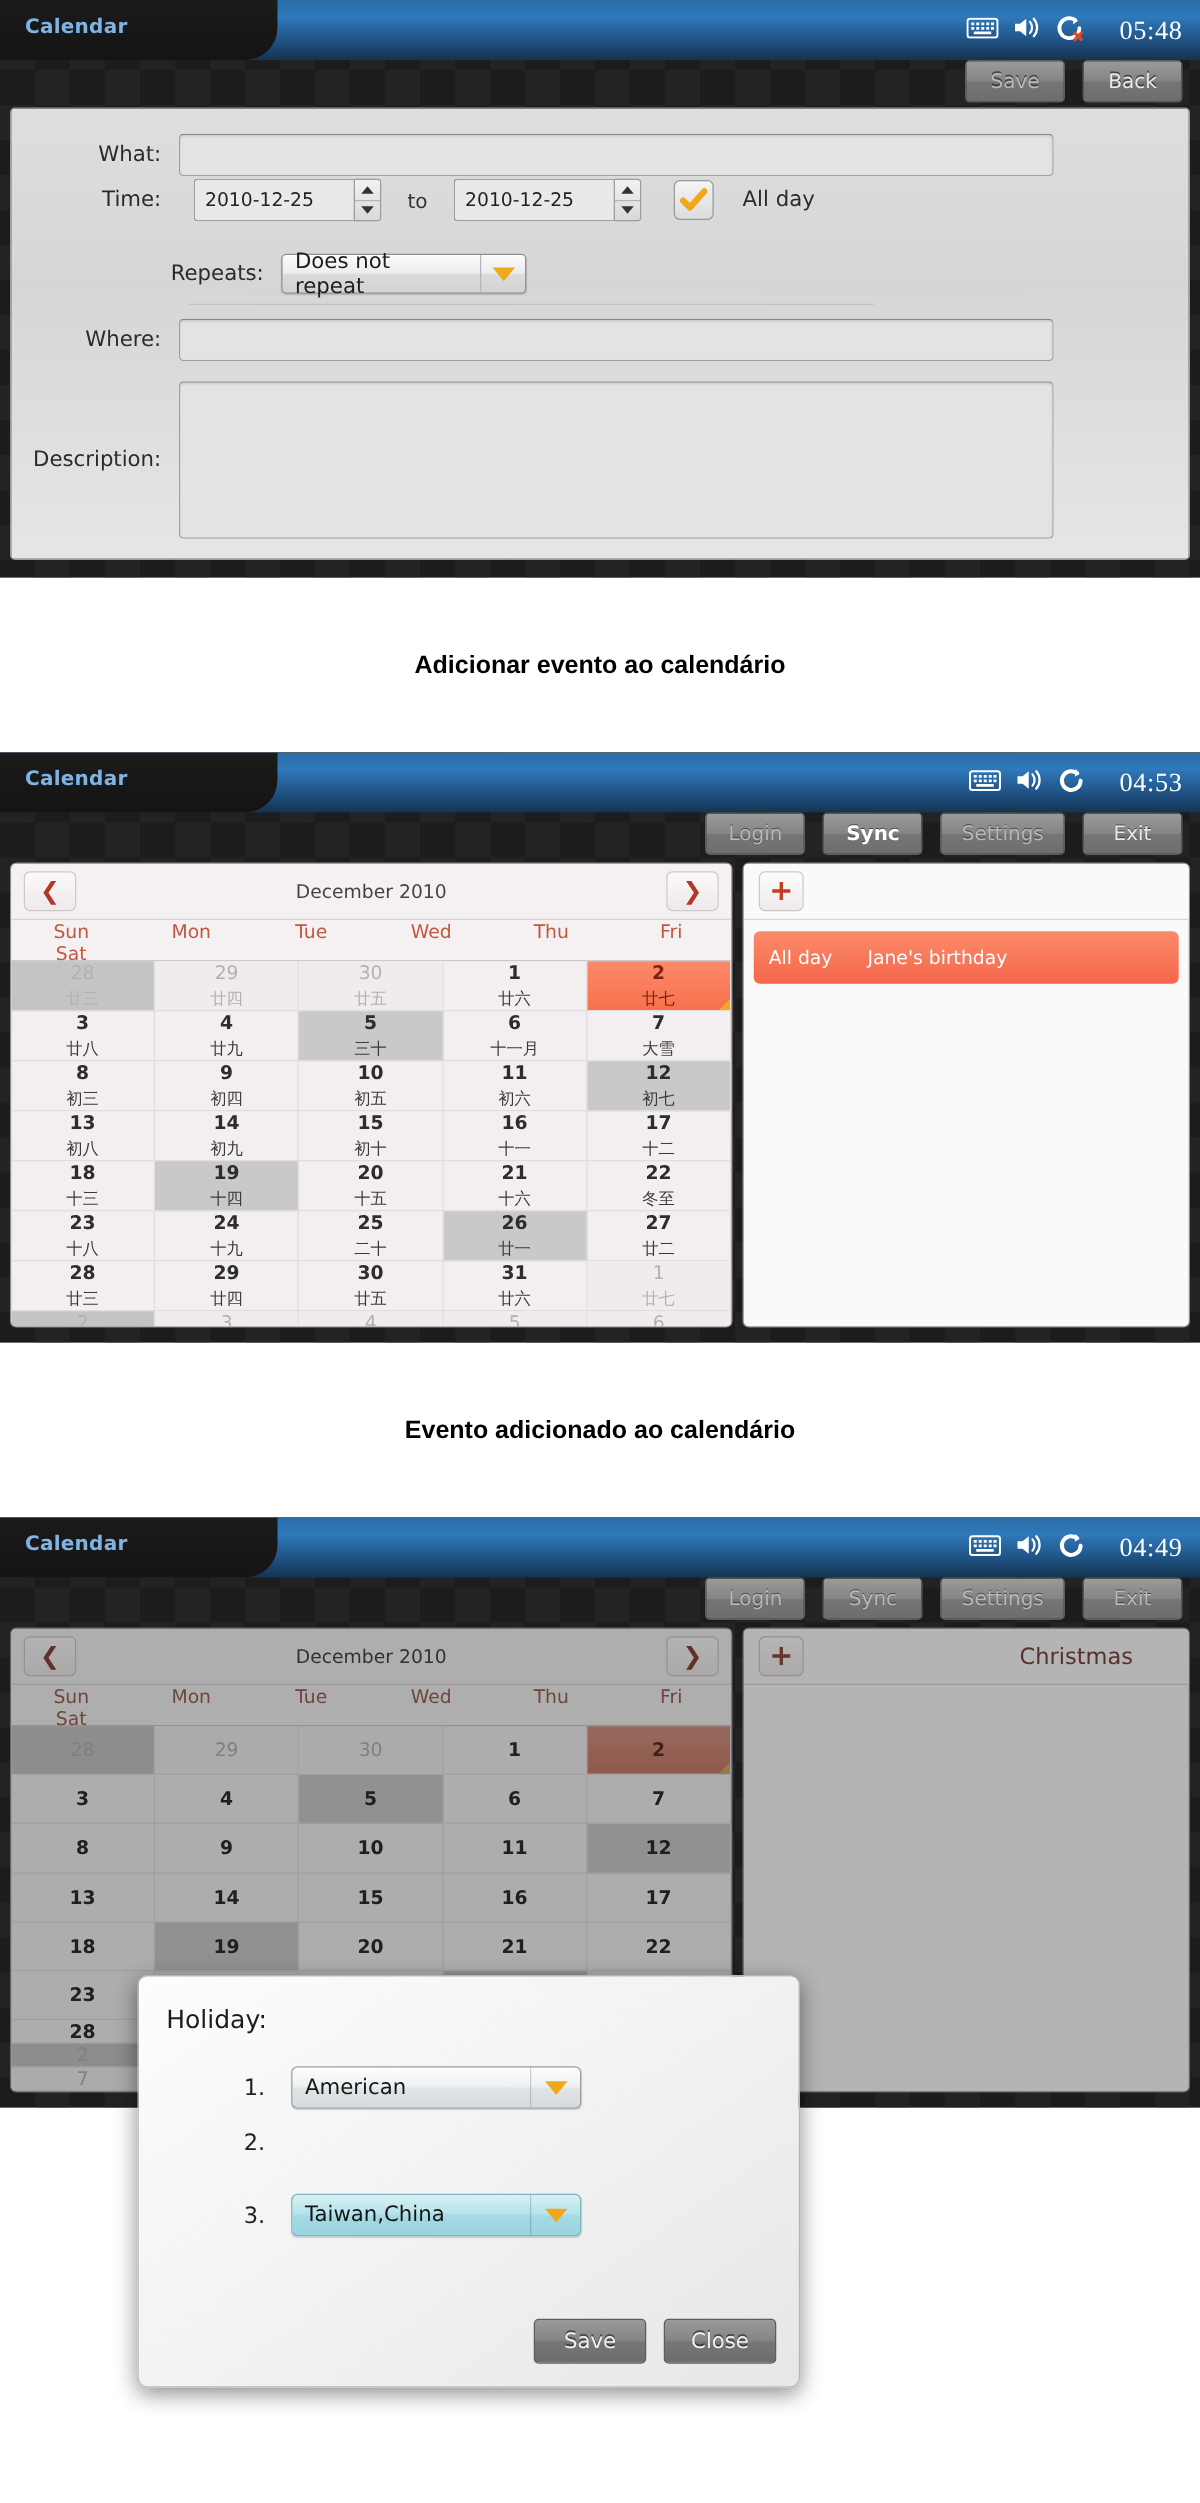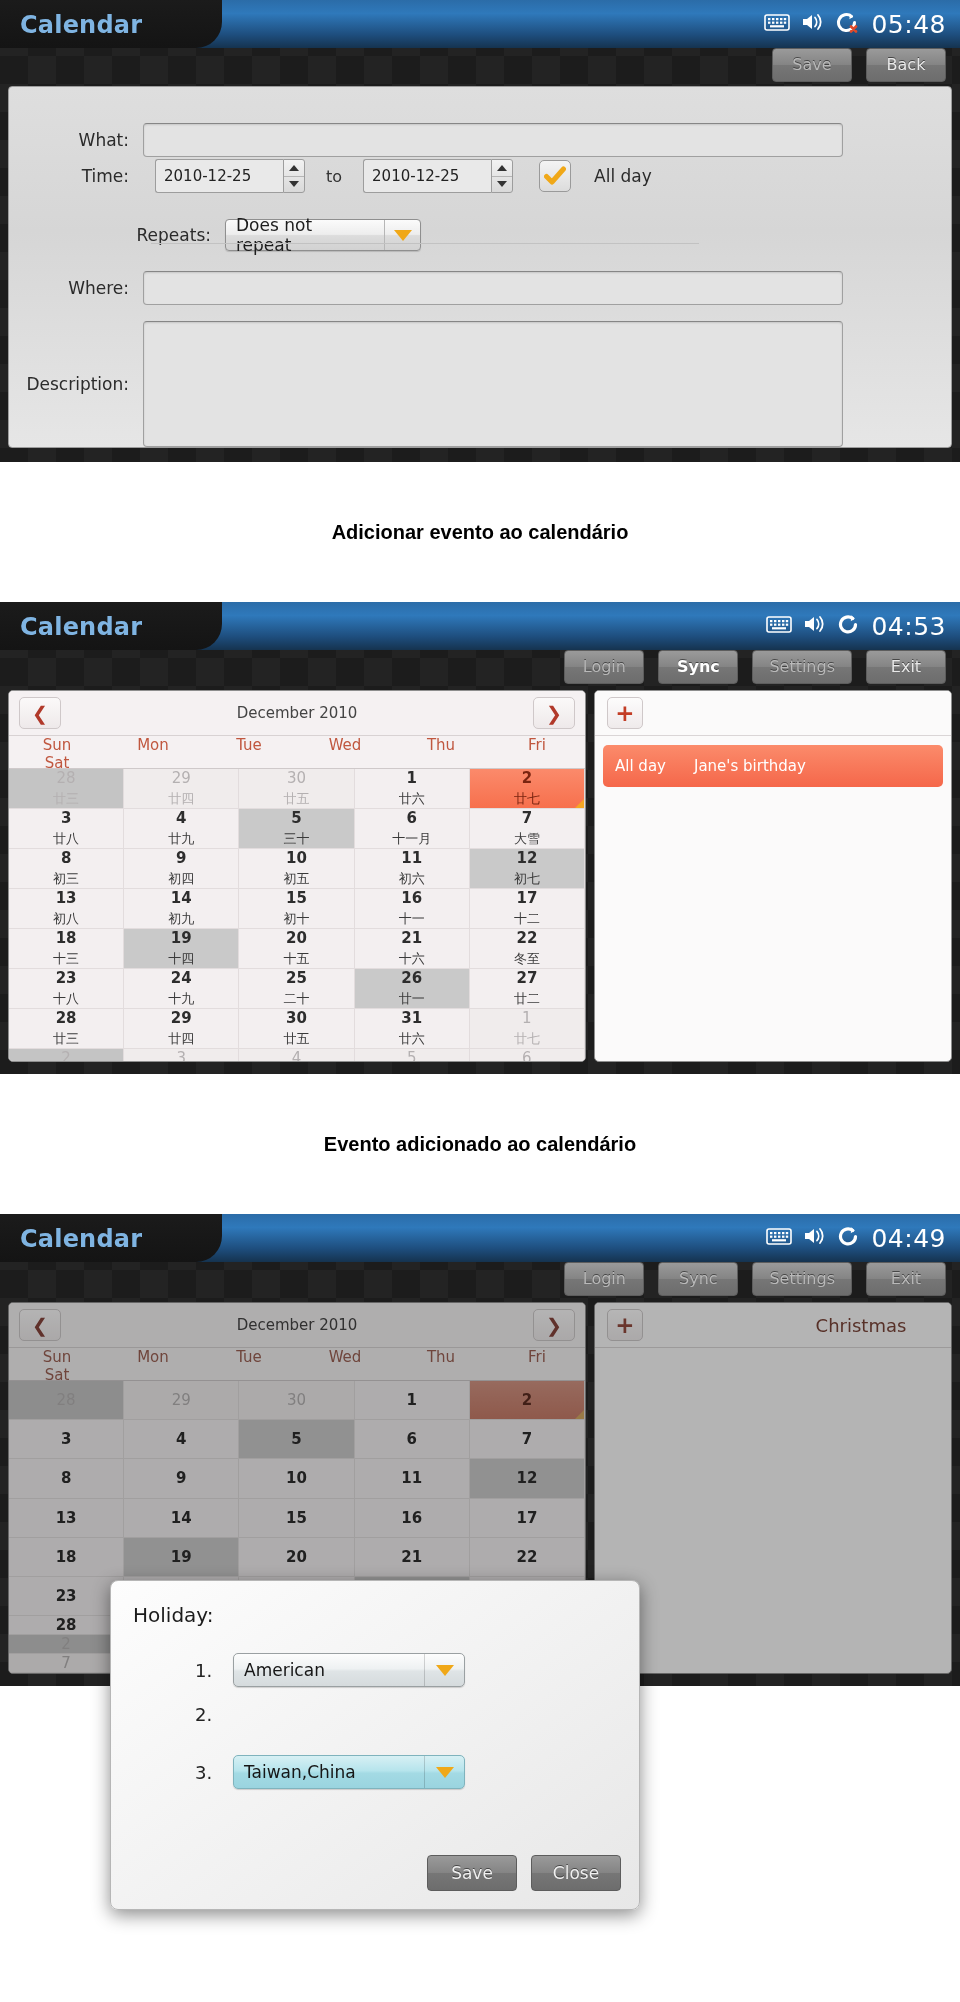--- a/index.html
+++ b/index.html
@@ -43,41 +43,42 @@
     position: absolute;
     left: 0; top: 0;
     width: 222px; height: 48px;
     background: linear-gradient(180deg,#1b1b1b 0%,#141414 100%);
     border-bottom-right-radius: 26px;
     z-index: 2;
   }
   .tb-title {
     position: absolute;
     left: 20px; top: 11px;
-    font-size: 24px;
+    font-size: 16px;
     font-weight: bold;
     color: #7fb4e2;
     letter-spacing: .2px;
     z-index: 4;
   }
   .tb-status {
     position: absolute;
     right: 14px; top: 0;
     height: 48px;
     display: flex;
     align-items: center;
     gap: 11px;
     z-index: 4;
   }
   .tb-clock {
-    font-size: 25px;
+    font-size: 21px;
     color: #ffffff;
     letter-spacing: .5px;
     min-width: 66px;
     text-align: right;
+    font-family: Liberation Serif, serif;
   }
   .ico { display: block; }
 
   
   .toolbar {
     position: relative;
     height: 40px;
     z-index: 3;
     display: flex;
     justify-content: flex-end;
@@ -105,21 +106,21 @@
   #shot1 { height: 462px; }
   .form-panel {
     position: absolute;
     left: 8px; top: 86px;
     width: 944px; height: 362px;
     background: linear-gradient(180deg,#dedede 0%,#d6d6d6 40%,#e6e6e6 100%);
     border: 1px solid #9c9c9c;
     border-radius: 4px;
     z-index: 3;
   }
-  .frow { position: absolute; display: flex; align-items: center; margin-top: 16px; }
+  .frow { position: absolute; display: flex; align-items: center; }
   .flabel {
     width: 134px;
     text-align: right;
     padding-right: 14px;
     font-size: 17px;
     color: #2b2b2b;
   }
   .tinput {
     background: #e3e3e3;
     border: 1px solid #a0a0a0;

